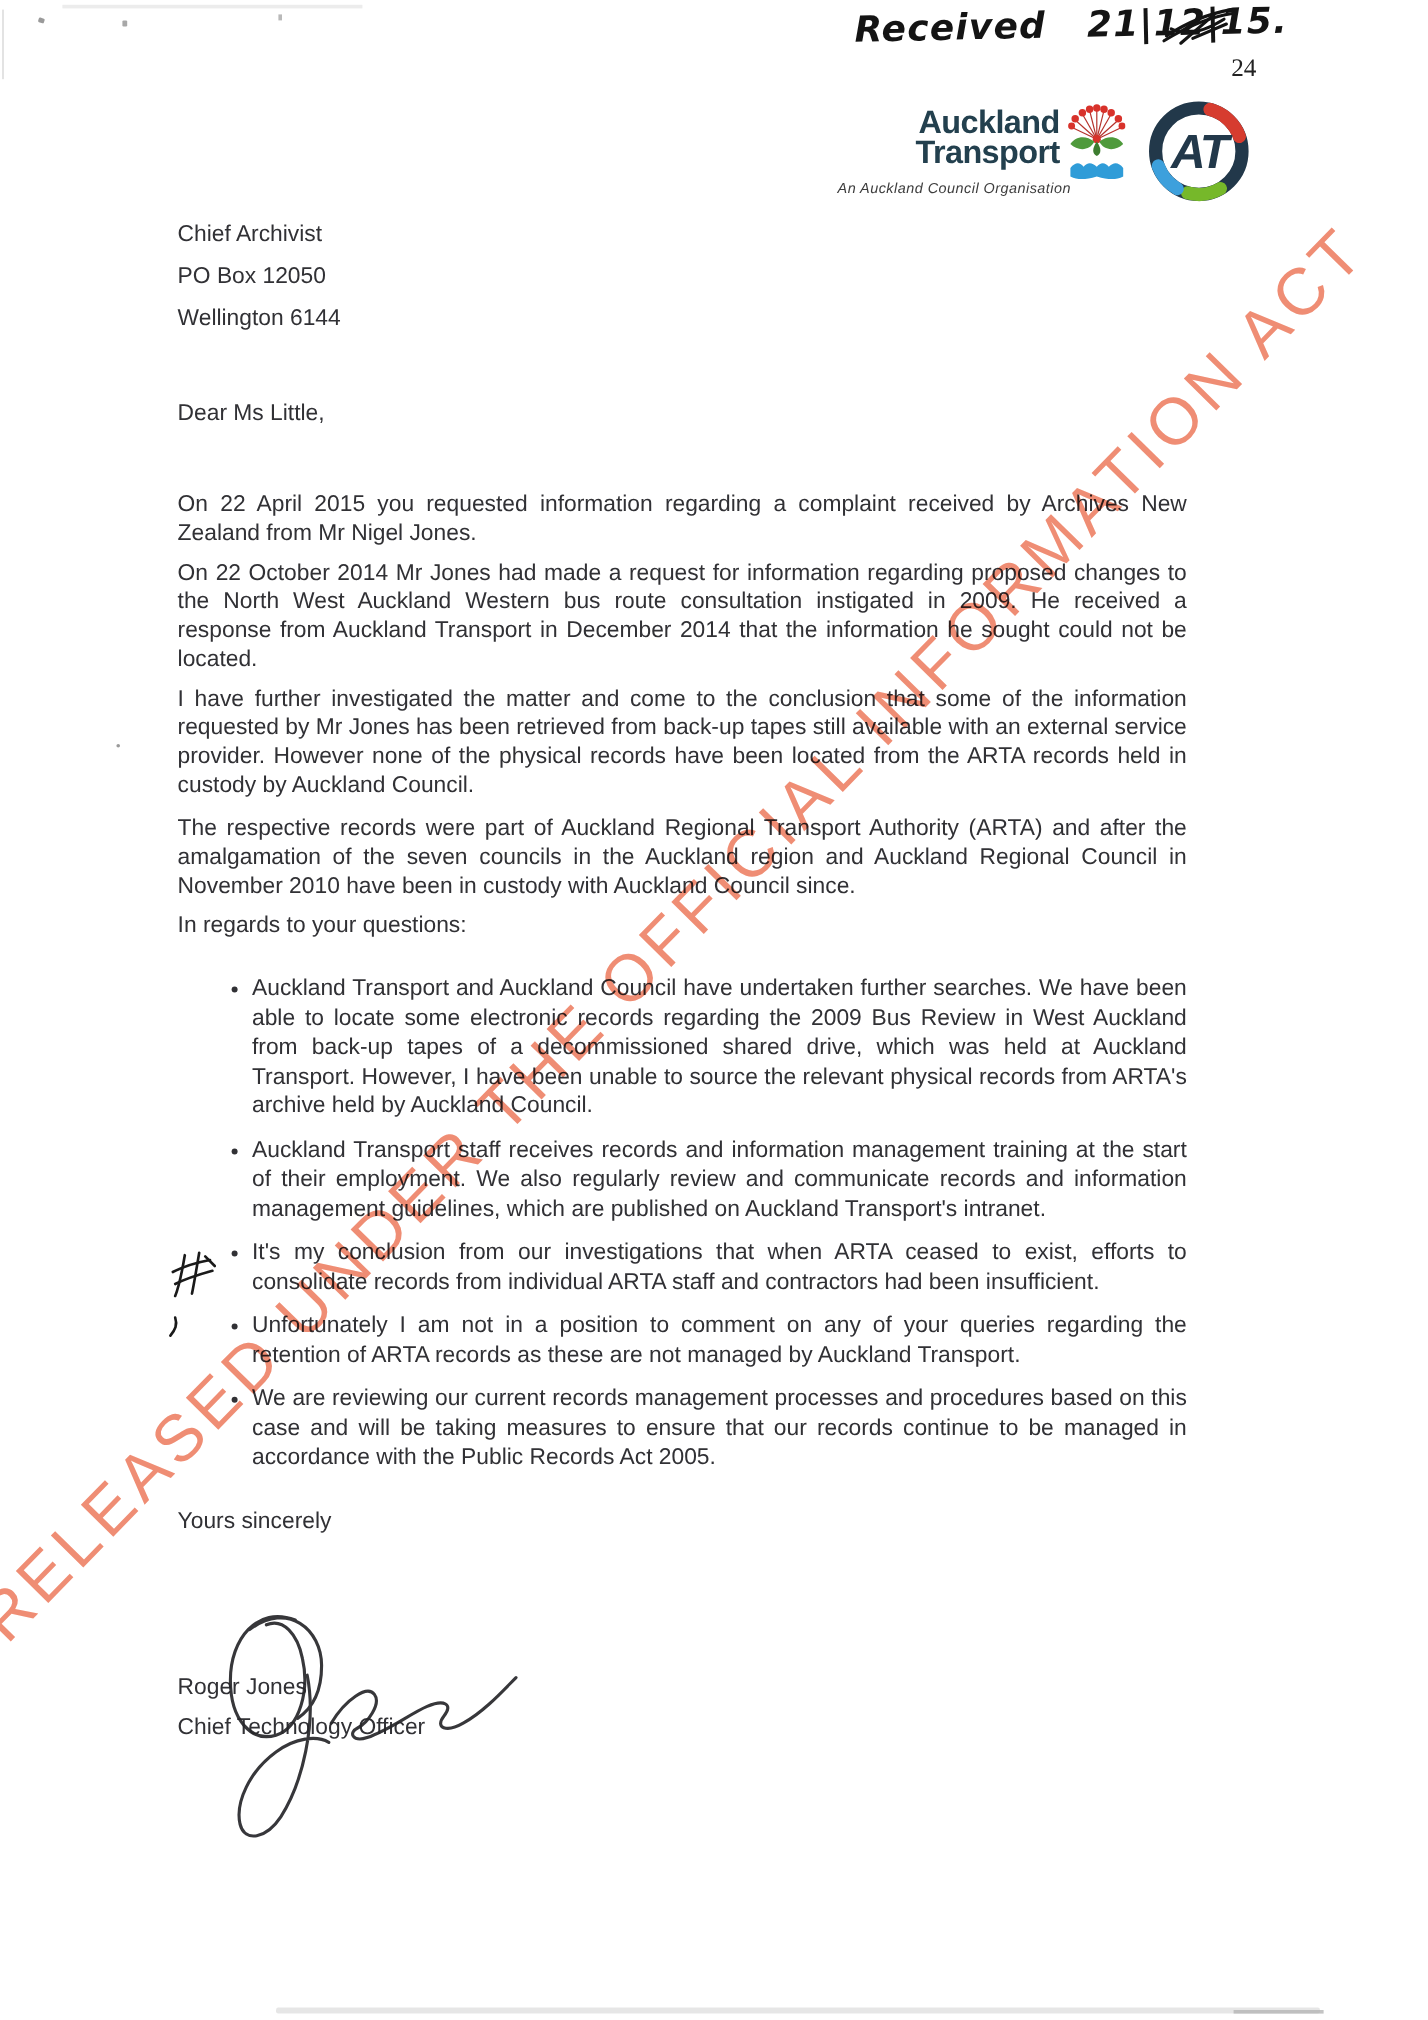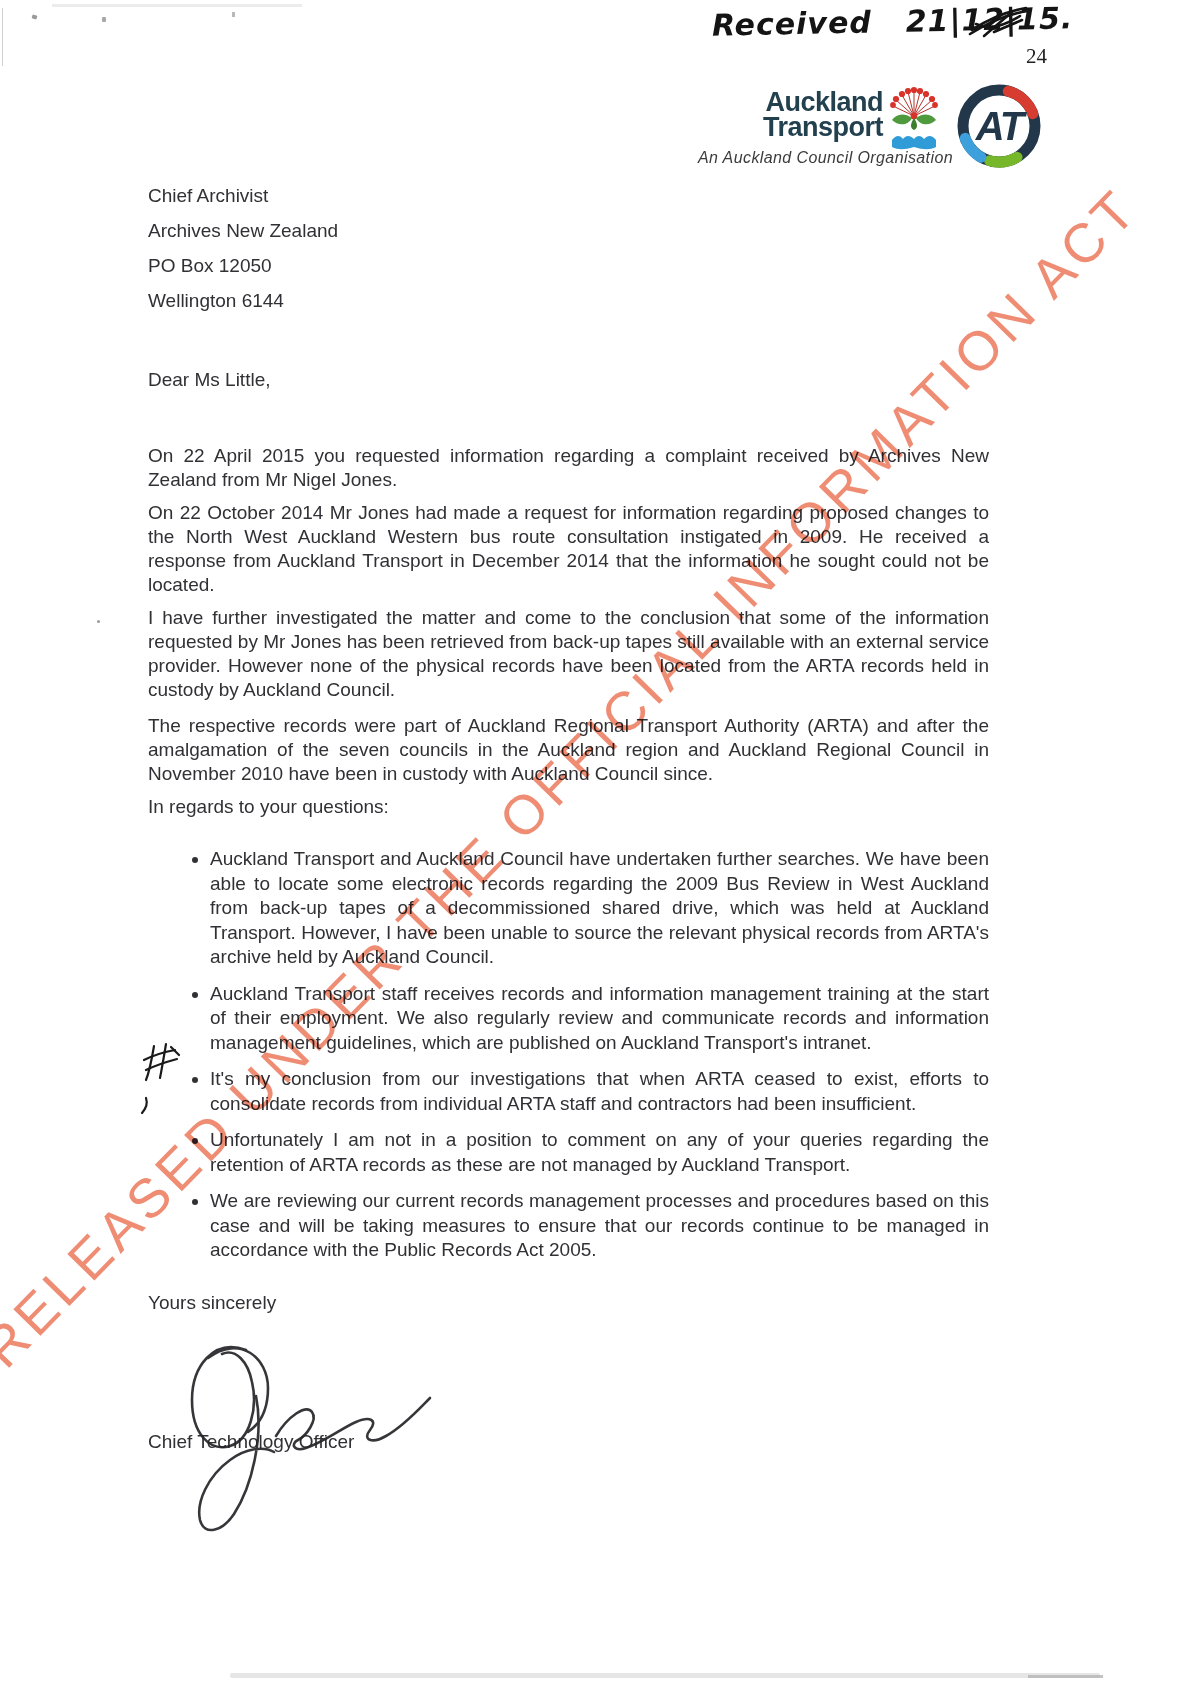--- a/index.html
+++ b/index.html
@@ -27,21 +27,21 @@
     font-family:"Liberation Serif", serif;
     font-size:21px;color:#222;
   }
   .brand{position:absolute;left:698px;top:90px;display:flex;gap:7px;}
   .brand-text{
     width:185px;text-align:right;
     font-weight:bold;color:#23404e;
     font-size:27px;line-height:25px;letter-spacing:-0.5px;
   }
   .brand-tagline{
-    font-size:16px;font-weight:normal;font-style:italic;
+    font-size:12px;font-weight:normal;font-style:italic;
     color:#3c3c3c;letter-spacing:0.4px;margin-top:5px;white-space:nowrap;
   }
   .flower{margin-top:-4px;}
   .at-logo{position:absolute;left:952px;top:74px;}
   
   .watermark{
     position:absolute;left:560px;top:778px;
     transform:translate(-50%,-50%) rotate(-45.6deg);
     white-space:nowrap;
     font-size:55px;font-weight:400;letter-spacing:5px;
@@ -156,21 +156,20 @@
     <path d="M29 83.2 A36 36 0 0 1 13.2 64.3" fill="none" stroke="#3da0dc" stroke-width="11" stroke-linecap="round"></path>
     <text x="47" y="66" text-anchor="middle" font-family="Liberation Sans, sans-serif" font-size="40" font-weight="bold" font-style="italic" fill="#22384a" letter-spacing="-2">AT</text>
   </svg>
 
   <div class="watermark">RELEASED UNDER THE OFFICIAL INFORMATION ACT</div>
 
   <div class="letter">
 
     <div class="addr">
       <p>Chief Archivist</p>
-      <p>Archives New Zealand</p>
       <p>PO Box 12050</p>
       <p>Wellington 6144</p>
     </div>
 
     <p class="salutation">Dear Ms Little,</p>
 
     <p class="para first">On 22 April 2015 you requested information regarding a complaint received by Archives New Zealand from Mr Nigel Jones.</p>
     <p class="para">On 22 October 2014 Mr Jones had made a request for information regarding proposed changes to the North West Auckland Western bus route consultation instigated in 2009. He received a response from Auckland Transport in December 2014 that the information he sought could not be located.</p>
     <p class="para">I have further investigated the matter and come to the conclusion that some of the information requested by Mr Jones has been retrieved from back-up tapes still available with an external service provider. However none of the physical records have been located from the ARTA records held in custody by Auckland Council.</p>
     <p class="para gap">The respective records were part of Auckland Regional Transport Authority (ARTA) and after the amalgamation of the seven councils in the Auckland region and Auckland Regional Council in November 2010 have been in custody with Auckland Council since.</p>
@@ -180,20 +179,21 @@
     <ul class="points">
       <li>Auckland Transport and Auckland Council have undertaken further searches. We have been able to locate some electronic records regarding the 2009 Bus Review in West Auckland from back-up tapes of a decommissioned shared drive, which was held at Auckland Transport. However, I have been unable to source the relevant physical records from ARTA's archive held by Auckland Council.</li>
       <li>Auckland Transport staff receives records and information management training at the start of their employment. We also regularly review and communicate records and information management guidelines, which are published on Auckland Transport's intranet.</li>
       <li>It's my conclusion from our investigations that when ARTA ceased to exist, efforts to consolidate records from individual ARTA staff and contractors had been insufficient.</li>
       <li>Unfortunately I am not in a position to comment on any of your queries regarding the retention of ARTA records as these are not managed by Auckland Transport.</li>
       <li>We are reviewing our current records management processes and procedures based on this case and will be taking measures to ensure that our records continue to be managed in accordance with the Public Records Act 2005.</li>
     </ul>
 
     <p class="closing">Yours sincerely</p>
     <div class="sig-spacer"></div>
+    <p class="sig-name">Roger Jones</p>
     <p class="sig-title">Chief Technology Officer</p>
   </div>
 
   <svg class="hashmark" width="46" height="74" viewBox="0 0 46 74">
     <g fill="none" stroke="#1a1a1a" stroke-width="2.2" stroke-linecap="round">
       <path d="M6 18 C14 14 26 10 37 8"></path>
       <path d="M8 28 C16 24 28 20 39 17"></path>
       <path d="M16 4 C14 16 12 28 8 38"></path>
       <path d="M28 2 C26 14 24 26 22 36"></path>
       <path d="M33 5 L41 13"></path>

